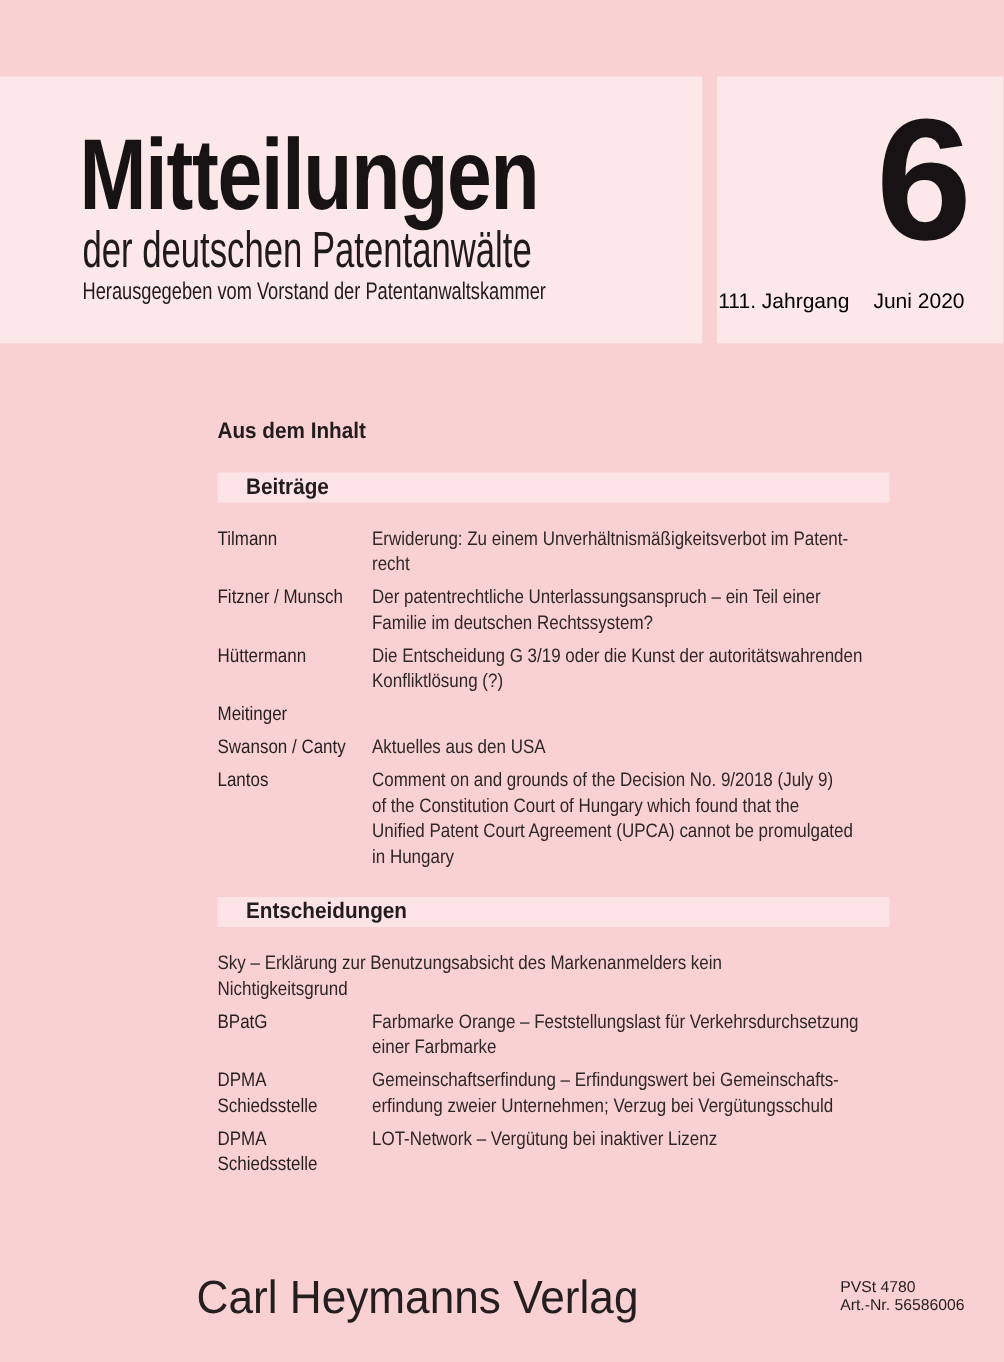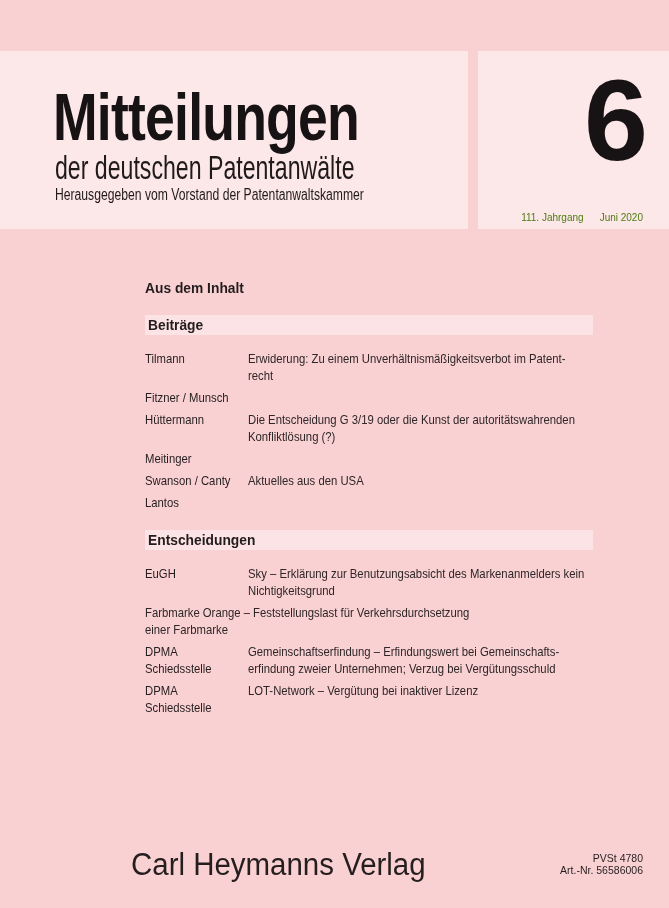--- a/index.html
+++ b/index.html
@@ -29,33 +29,33 @@
   #publisher-line{
     left:55px;top:186px;font-size:16px;font-weight:400;line-height:1.1;
     color:#201a1b;
     transform:scaleX(0.76);transform-origin:left top;
   }
   #issue-number{
     right:23px;top:63px;font-size:115px;font-weight:bold;line-height:1;
     color:#171213;letter-spacing:-2px;
   }
   #issue-meta{
-    right:26px;top:192px;font-size:10px;color:#4d7c0f;margin-top:20px;
+    right:26px;top:192px;font-size:14px;color:#000000;
   }
   #issue-meta .gap{display:inline-block;width:16px;}
 
   #contents{left:145px;top:278px;width:448px;}
   #contents-heading{
     font-size:15px;font-weight:bold;line-height:20px;margin:0 0 17px 0;
     transform:scaleX(0.92);transform-origin:left top;white-space:nowrap;
     color:#231c1d;
   }
   .section-band{
     background:#fce3e5;height:20px;line-height:20px;
-    padding-left:3px;margin:0 0 15px 0;
+    padding-left:19px;margin:0 0 15px 0;
   }
   .section-band .band-label{
     display:inline-block;font-size:15px;font-weight:bold;
     transform:scaleX(0.92);transform-origin:left center;white-space:nowrap;
     color:#231c1d;
   }
   .section + .section .section-band{margin-top:19px;}
   .toc-entry{display:flex;margin-bottom:5px;}
   .toc-author{width:103px;flex:0 0 103px;font-weight:normal;}
   .toc-title{flex:1;}
@@ -66,21 +66,21 @@
   }
   .toc-author .toc-line{color:#251e1f;}
 
   #publisher-name{
     left:131px;top:849px;font-size:31px;font-weight:400;line-height:1;
     color:#251e1f;transform:scaleX(0.95);transform-origin:left top;
     white-space:nowrap;
   }
   #footer-codes{
     right:26px;top:853px;font-size:10.5px;line-height:11.5px;
-    text-align:right;color:#251e1f;white-space:nowrap;
+    text-align:left;color:#251e1f;white-space:nowrap;
   }
 </style>
 </head>
 <body>
 
 <div class="panel" id="panel-left"></div>
 <div class="panel" id="panel-right"></div>
 
 <div class="abs nowrap" id="journal-title">Mitteilungen</div>
 <div class="abs nowrap" id="journal-subtitle">der deutschen Patentanwälte</div>
@@ -101,20 +101,24 @@
           </div>
           <div class="toc-title">
             <div class="toc-line">Erwiderung: Zu einem Unverhältnismäßigkeitsverbot im Patent-</div>
             <div class="toc-line">recht</div>
           </div>
         </div>
         <div class="toc-entry">
           <div class="toc-author">
             <div class="toc-line">Fitzner / Munsch</div>
           </div>
+          <div class="toc-title">
+            <div class="toc-line">Der patentrechtliche Unterlassungsanspruch – ein Teil einer</div>
+            <div class="toc-line">Familie im deutschen Rechtssystem?</div>
+          </div>
         </div>
         <div class="toc-entry">
           <div class="toc-author">
             <div class="toc-line">Hüttermann</div>
           </div>
           <div class="toc-title">
             <div class="toc-line">Die Entscheidung G 3/19 oder die Kunst der autoritätswahrenden</div>
             <div class="toc-line">Konfliktlösung (?)</div>
           </div>
         </div>
@@ -128,34 +132,40 @@
             <div class="toc-line">Swanson / Canty</div>
           </div>
           <div class="toc-title">
             <div class="toc-line">Aktuelles aus den USA</div>
           </div>
         </div>
         <div class="toc-entry">
           <div class="toc-author">
             <div class="toc-line">Lantos</div>
           </div>
+          <div class="toc-title">
+            <div class="toc-line">Comment on and grounds of the Decision No. 9/2018 (July 9)</div>
+            <div class="toc-line">of the Constitution Court of Hungary which found that the</div>
+            <div class="toc-line">Unified Patent Court Agreement (UPCA) cannot be promulgated</div>
+            <div class="toc-line">in Hungary</div>
+          </div>
         </div>
       </div>
       <div class="section">
         <div class="section-band"><span class="band-label">Entscheidungen</span></div>
         <div class="toc-entry">
-          <div class="toc-author">
-            <div class="toc-line">EuGH</div>
-          </div>
           <div class="toc-title">
             <div class="toc-line">Sky – Erklärung zur Benutzungsabsicht des Markenanmelders kein</div>
             <div class="toc-line">Nichtigkeitsgrund</div>
           </div>
         </div>
         <div class="toc-entry">
+          <div class="toc-author">
+            <div class="toc-line">BPatG</div>
+          </div>
           <div class="toc-title">
             <div class="toc-line">Farbmarke Orange – Feststellungslast für Verkehrsdurchsetzung</div>
             <div class="toc-line">einer Farbmarke</div>
           </div>
         </div>
         <div class="toc-entry">
           <div class="toc-author">
             <div class="toc-line">DPMA</div>
             <div class="toc-line">Schiedsstelle</div>
           </div>

